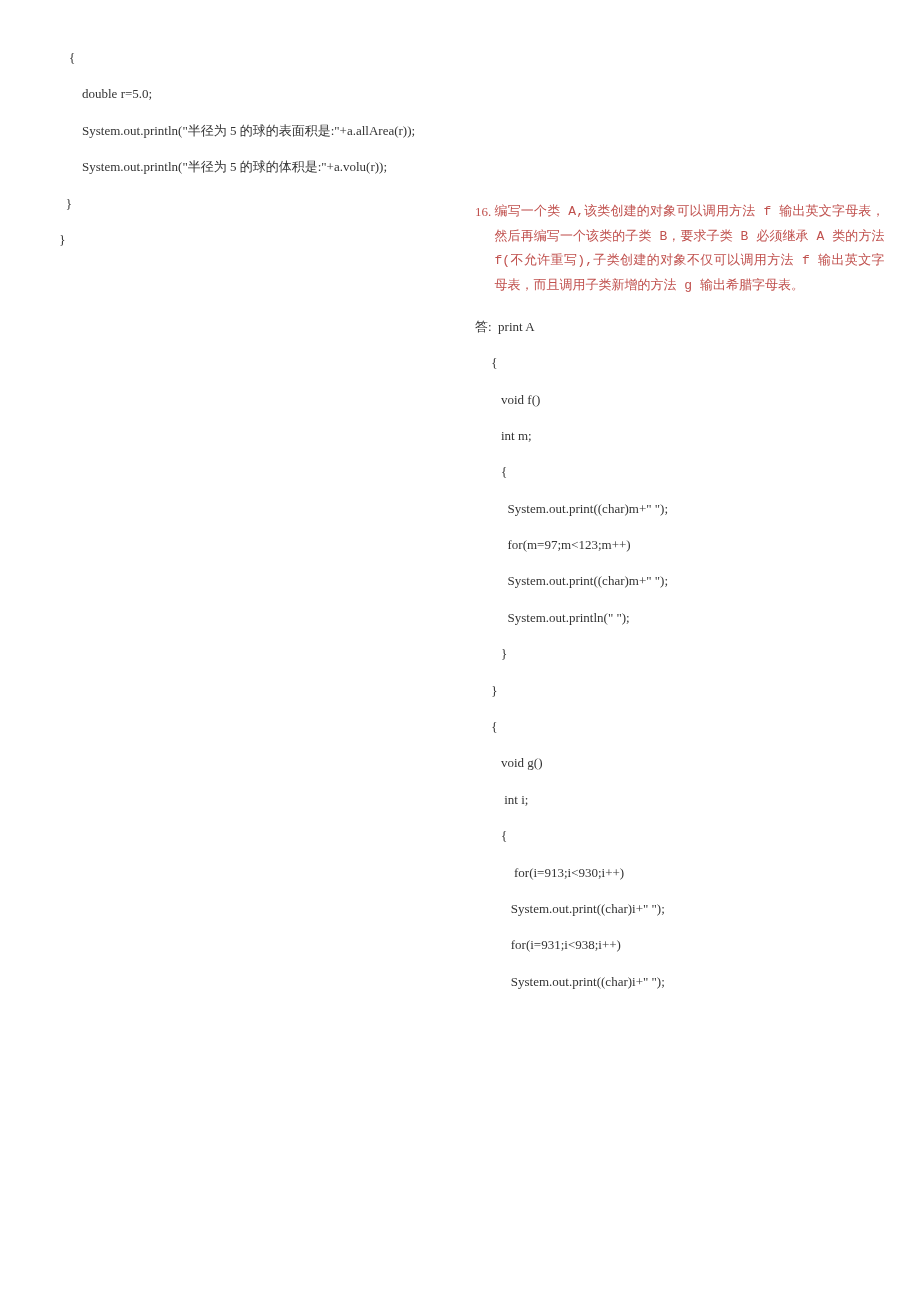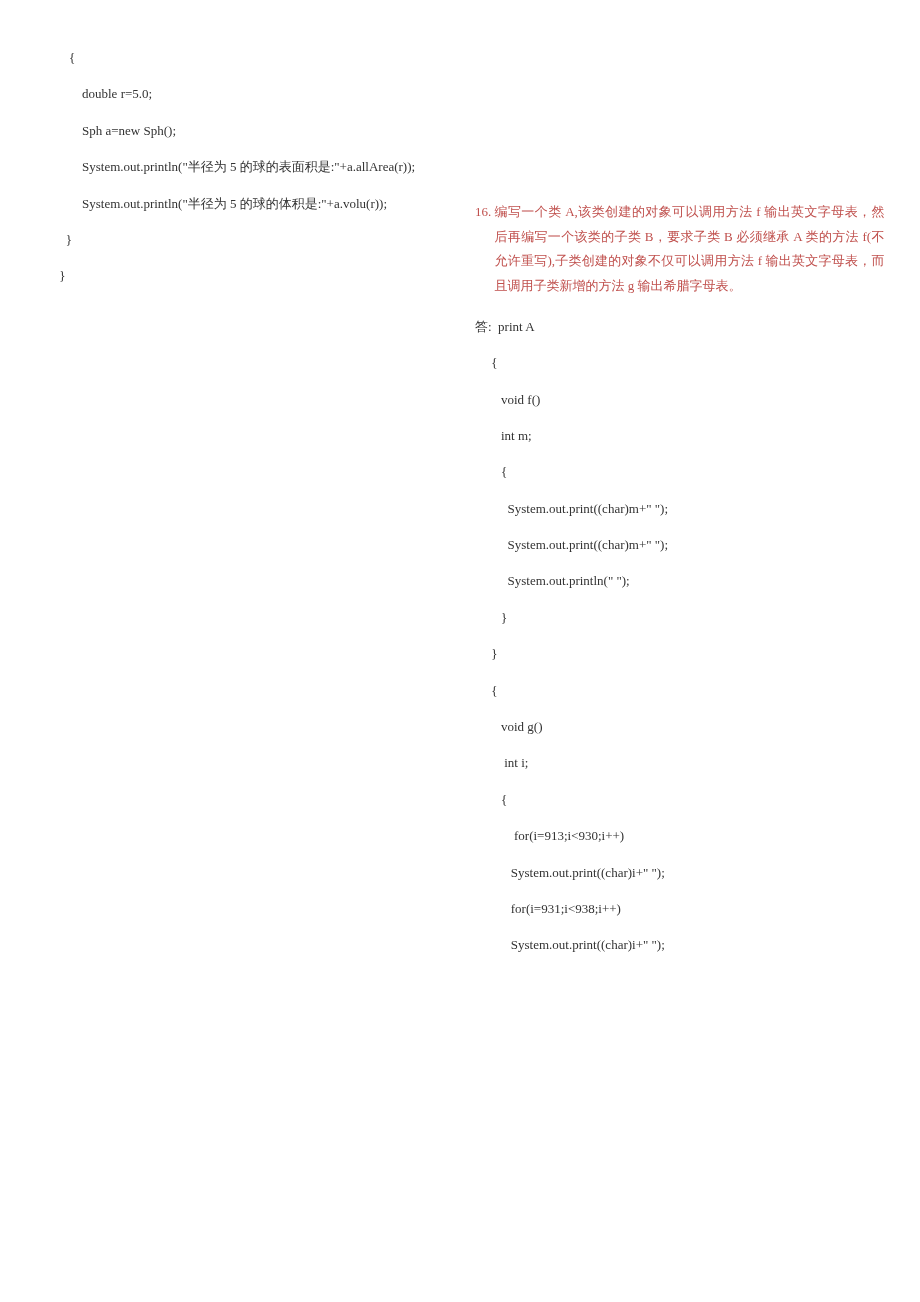--- a/index.html
+++ b/index.html
@@ -38,47 +38,48 @@
     margin-top: 160px;
   }
   .num {
     display: inline-block;
     vertical-align: top;
   }
   .qtext {
     display: inline-block;
     width: 390px;
     vertical-align: top;
+    font-family: Liberation Mono, monospace;
   }
 </style>
 </head>
 <body>
 
 <div class="page">
   <div class="col col-left">
     <div class="code-line">            {</div>
     <div class="code-line">                double r=5.0;</div>
-    <div class="code-line">                Sph a=new Sph();</div>
     <div class="code-line">                System.out.println("半径为 5 的球的表面积是:"+a.allArea(r));</div>
     <div class="code-line">                System.out.println("半径为 5 的球的体积是:"+a.volu(r));</div>
     <div class="code-line">           }</div>
     <div class="code-line">         }</div>
   </div>
 
   <div class="col col-right">
     <div class="highlight">
       <span class="num">16.</span>
       <span class="qtext">编写一个类 A,该类创建的对象可以调用方法 f 输出英文字母表，然后再编写一个该类的子类 B，要求子类 B 必须继承 A 类的方法 f(不允许重写),子类创建的对象不仅可以调用方法 f 输出英文字母表，而且调用子类新增的方法 g 输出希腊字母表。</span>
     </div>
     <div class="code-line">答:  print A</div>
     <div class="code-line">     {</div>
     <div class="code-line">        void f()</div>
     <div class="code-line">        int m;</div>
     <div class="code-line">        {</div>
     <div class="code-line">          System.out.print((char)m+" ");</div>
+    <div class="code-line">          for(m=97;m&lt;123;m++)</div>
     <div class="code-line">          System.out.print((char)m+" ");</div>
     <div class="code-line">          System.out.println(" ");</div>
     <div class="code-line">        }</div>
     <div class="code-line">     }</div>
     <div class="code-line">     {</div>
     <div class="code-line">        void g()</div>
     <div class="code-line">         int i;</div>
     <div class="code-line">        {</div>
     <div class="code-line">            for(i=913;i&lt;930;i++)</div>
     <div class="code-line">           System.out.print((char)i+" ");</div>

